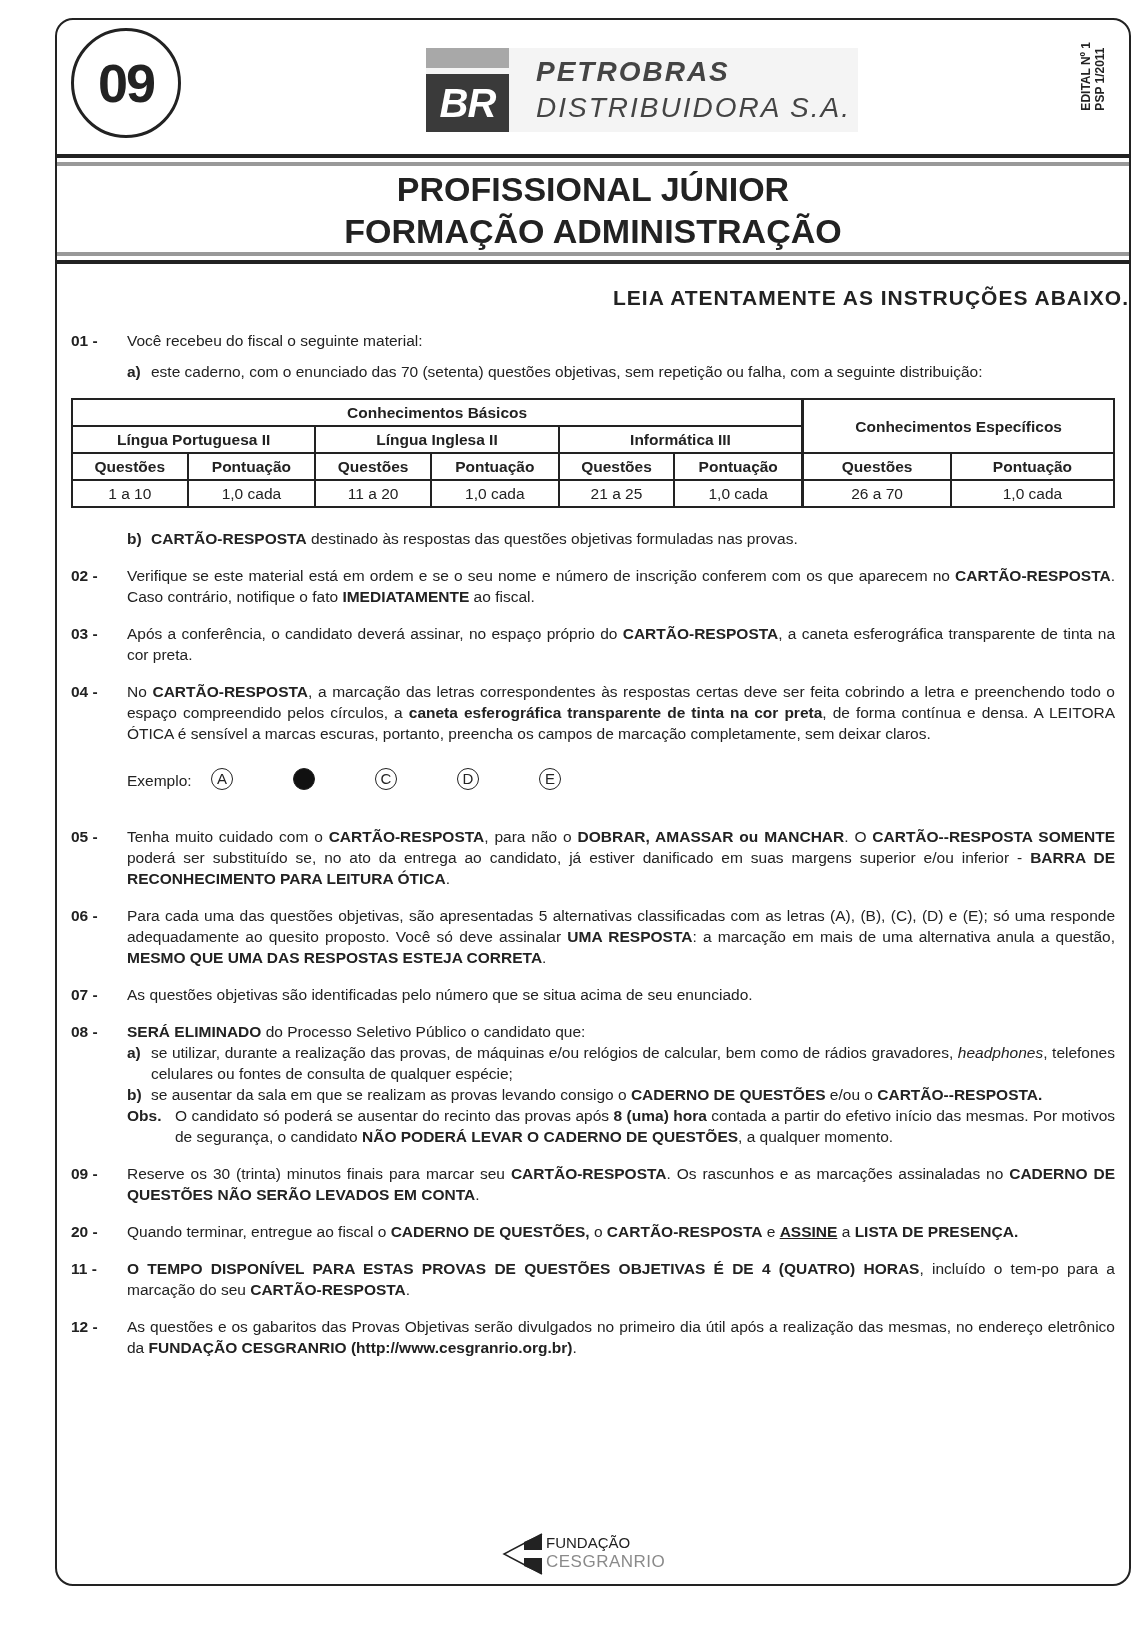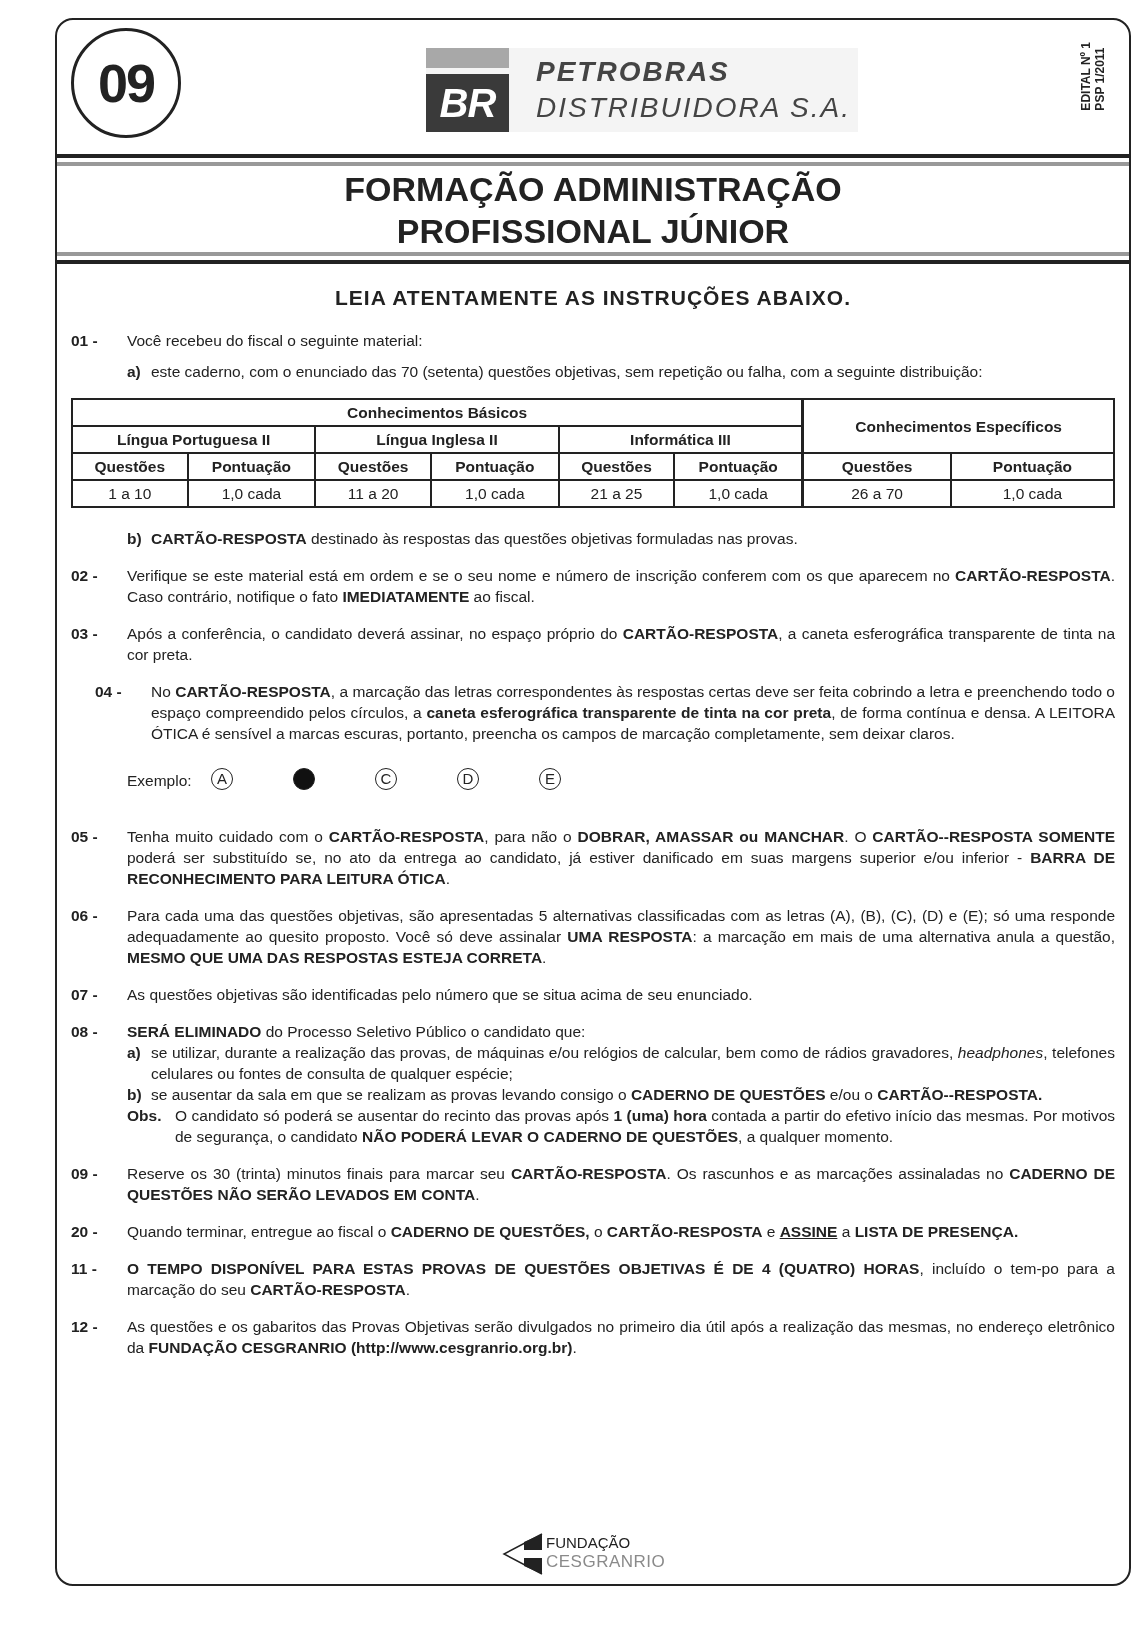--- a/index.html
+++ b/index.html
@@ -21,21 +21,21 @@
   .logo-text1 { position:absolute; left:110px; top:8px; font-weight:bold; font-style:italic;
                 font-size:28px; color:#444; letter-spacing:2px; }
   .logo-text2 { position:absolute; left:110px; top:44px; font-style:italic; font-size:28px;
                 color:#444; letter-spacing:2px; }
   .edital { position:absolute; right:22px; top:22px; writing-mode:vertical-rl; transform:rotate(180deg);
             font-weight:bold; font-size:12px; line-height:14px; color:#222; text-align:left; }
   .rule-black { position:absolute; left:0; right:0; height:4px; background:#222; }
   .rule-gray { position:absolute; left:0; right:0; height:4px; background:#999; }
   .title { position:absolute; left:0; right:0; top:148px; text-align:center; font-weight:bold;
            font-size:34px; line-height:42px; color:#222; }
-  .subtitle { position:absolute; left:0; right:0; top:266px; text-align:center; font-weight:bold;
+  .subtitle { position:absolute; left:0; right:0; top:266px; text-align:right; font-weight:bold;
               font-size:21px; letter-spacing:1px; }
   .content { position:absolute; left:14px; right:14px; top:310px; font-size:15.5px; line-height:21px; }
   .item { position:relative; padding-left:56px; text-align:justify; margin-bottom:16px; }
   .item .n { position:absolute; left:0; top:0; font-weight:bold; width:50px; }
   .sub { position:relative; padding-left:24px; text-align:justify; }
   .sub .l { position:absolute; left:0; top:0; font-weight:bold; }
   .obs { position:relative; padding-left:48px; text-align:justify; }
   .obs .l { position:absolute; left:0; top:0; font-weight:bold; }
   b { font-weight:bold; }
   table.dist { border-collapse:collapse; width:100%; margin:8px 0 18px 0; font-size:15.5px; }
@@ -73,22 +73,22 @@
     <div class="edital">
       <div>EDITAL Nº 1</div>
       <div>PSP 1/2011</div>
     </div>
   </div>
 
   <div class="rule-black" style="top:134px;"></div>
   <div class="rule-gray" style="top:142px;"></div>
 
   <div class="title">
+    <div>PROFISSIONAL JÚNIOR</div>
     <div>FORMAÇÃO ADMINISTRAÇÃO</div>
-    <div>PROFISSIONAL JÚNIOR</div>
   </div>
 
   <div class="rule-gray" style="top:232px;"></div>
   <div class="rule-black" style="top:240px;"></div>
 
   <div class="subtitle">LEIA ATENTAMENTE AS INSTRUÇÕES ABAIXO.</div>
 
   <div class="content">
 
     <div class="item">
@@ -144,21 +144,21 @@
     <div class="item">
       <span class="n">02  -</span>
       <span>Verifique se este material está em ordem e se o seu nome e número de inscrição conferem com os que aparecem no </span><b>CARTÃO-RESPOSTA</b><span>. Caso contrário, notifique o fato </span><b>IMEDIATAMENTE</b><span> ao fiscal.</span>
     </div>
 
     <div class="item">
       <span class="n">03  -</span>
       <span>Após a conferência, o candidato deverá assinar, no espaço próprio do </span><b>CARTÃO-RESPOSTA</b><span>, a caneta esferográfica transparente de tinta na cor preta.</span>
     </div>
 
-    <div class="item" style="margin-bottom:0;margin-left:24px;">
+    <div class="item" style="margin-bottom:0;">
       <span class="n">04  -</span>
       <span>No </span><b>CARTÃO-RESPOSTA</b><span>, a marcação das letras correspondentes às respostas certas deve ser feita cobrindo a letra e preenchendo todo o espaço compreendido pelos círculos, a </span><b>caneta esferográfica transparente de tinta na cor preta</b><span>, de forma contínua e densa. A LEITORA ÓTICA é sensível a marcas escuras, portanto, preencha os campos de marcação completamente, sem deixar claros.</span>
     </div>
 
     <div class="example">
       <span class="lbl">Exemplo:</span>
       <span class="bubble" style="left:84px;">A</span>
       <span class="bubble filled" style="left:166px;"></span>
       <span class="bubble" style="left:248px;">C</span>
       <span class="bubble" style="left:330px;">D</span>
@@ -186,21 +186,21 @@
       <div class="sub">
         <span class="l">a)</span>
         <span>se utilizar, durante a realização das provas, de máquinas e/ou relógios de calcular, bem como de rádios gravadores, </span><i>headphones</i><span>, telefones celulares ou fontes de consulta de qualquer espécie;</span>
       </div>
       <div class="sub">
         <span class="l">b)</span>
         <span>se ausentar da sala em que se realizam as provas levando consigo o </span><b>CADERNO DE QUESTÕES</b><span> e/ou o </span><b>CARTÃO--RESPOSTA.</b>
       </div>
       <div class="obs">
         <span class="l">Obs.</span>
-        <span>O candidato só poderá se ausentar do recinto das provas após </span><b>1 (uma) hora</b><span> contada a partir do efetivo início das mesmas. Por motivos de segurança, o candidato </span><b>NÃO PODERÁ LEVAR O CADERNO DE QUESTÕES</b><span>, a qualquer momento.</span>
+        <span>O candidato só poderá se ausentar do recinto das provas após </span><b>8 (uma) hora</b><span> contada a partir do efetivo início das mesmas. Por motivos de segurança, o candidato </span><b>NÃO PODERÁ LEVAR O CADERNO DE QUESTÕES</b><span>, a qualquer momento.</span>
       </div>
     </div>
 
     <div class="item">
       <span class="n">09  -</span>
       <span>Reserve os 30 (trinta) minutos finais para marcar seu </span><b>CARTÃO-RESPOSTA</b><span>. Os rascunhos e as marcações assinaladas no </span><b>CADERNO DE QUESTÕES NÃO SERÃO LEVADOS EM CONTA</b><span>.</span>
     </div>
 
     <div class="item">
       <span class="n">20  -</span>

